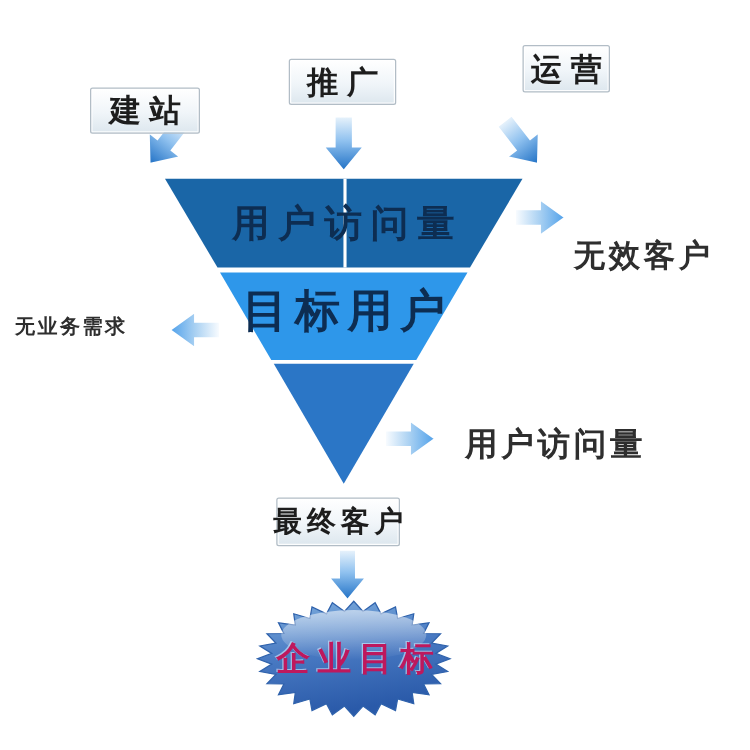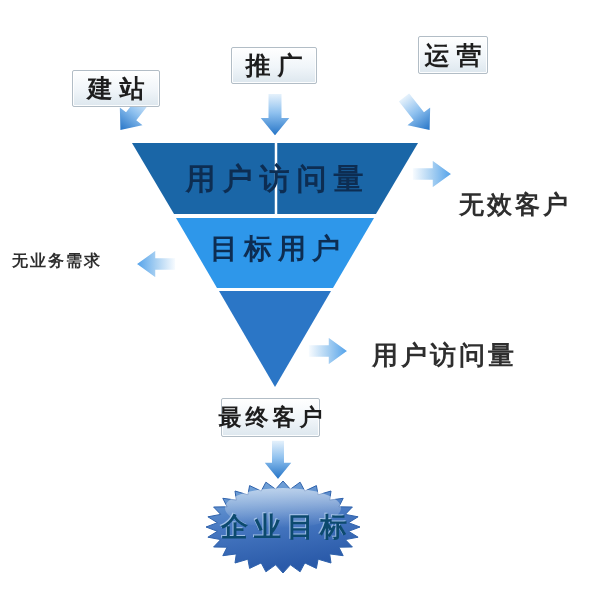--- a/index.html
+++ b/index.html
@@ -18,32 +18,32 @@
   }
   .box-jianzhan{left:72px;top:50px;width:88px;height:37px;font-size:25px;letter-spacing:7px;padding-left:7px;margin-top:20px;}
   .box-tuiguang{left:231px;top:47px;width:86px;height:37px;font-size:25px;letter-spacing:7px;padding-left:7px;}
   .box-yunying{left:394px;top:36px;width:70px;height:38px;font-size:25px;letter-spacing:7px;padding-left:7px;margin-left:24px;}
   .box-final{left:221px;top:398px;width:99px;height:39px;font-size:23px;letter-spacing:4px;padding-left:4px;}
   .flabel{
     position:absolute;transform:translate(-50%,-50%);
     color:#0d2d52;font-weight:bold;white-space:nowrap;
   }
   .flabel-1{left:278px;top:179px;font-size:30px;letter-spacing:7px;}
-  .flabel-2{left:278px;top:249px;font-size:28px;letter-spacing:6px;}
+  .flabel-2{left:278px;top:249px;font-size:36px;letter-spacing:6px;}
   .flabel-3{left:278px;top:320px;font-size:17px;letter-spacing:3px;color:#133f6b;}
   .leak{
     position:absolute;color:#2e2e2e;font-weight:bold;white-space:nowrap;
     text-shadow:0 0 1px rgba(255,255,255,.6);
   }
   .leak-right1{left:459px;top:161px;font-size:25px;letter-spacing:3px;margin-top:27px;}
   .leak-left1{left:12px;top:251px;font-size:16px;letter-spacing:2px;}
   .leak-right2{left:372px;top:338px;font-size:26px;letter-spacing:3px;}
   .goal-label{
     position:absolute;left:284px;top:527px;transform:translate(-50%,-50%);
-    color:#0c4a6e;font-weight:bold;font-size:27px;letter-spacing:6px;padding-left:6px;
+    color:#be185d;font-weight:bold;font-size:27px;letter-spacing:6px;padding-left:6px;
     text-shadow:-1px -1px 0 rgba(205,228,250,.65);white-space:nowrap;
   }
 </style>
 </head>
 <body>
 
 <div id="stage">
 
   <svg id="diagram-svg" width="600" height="600" viewBox="0 0 600 600">
     <defs>

